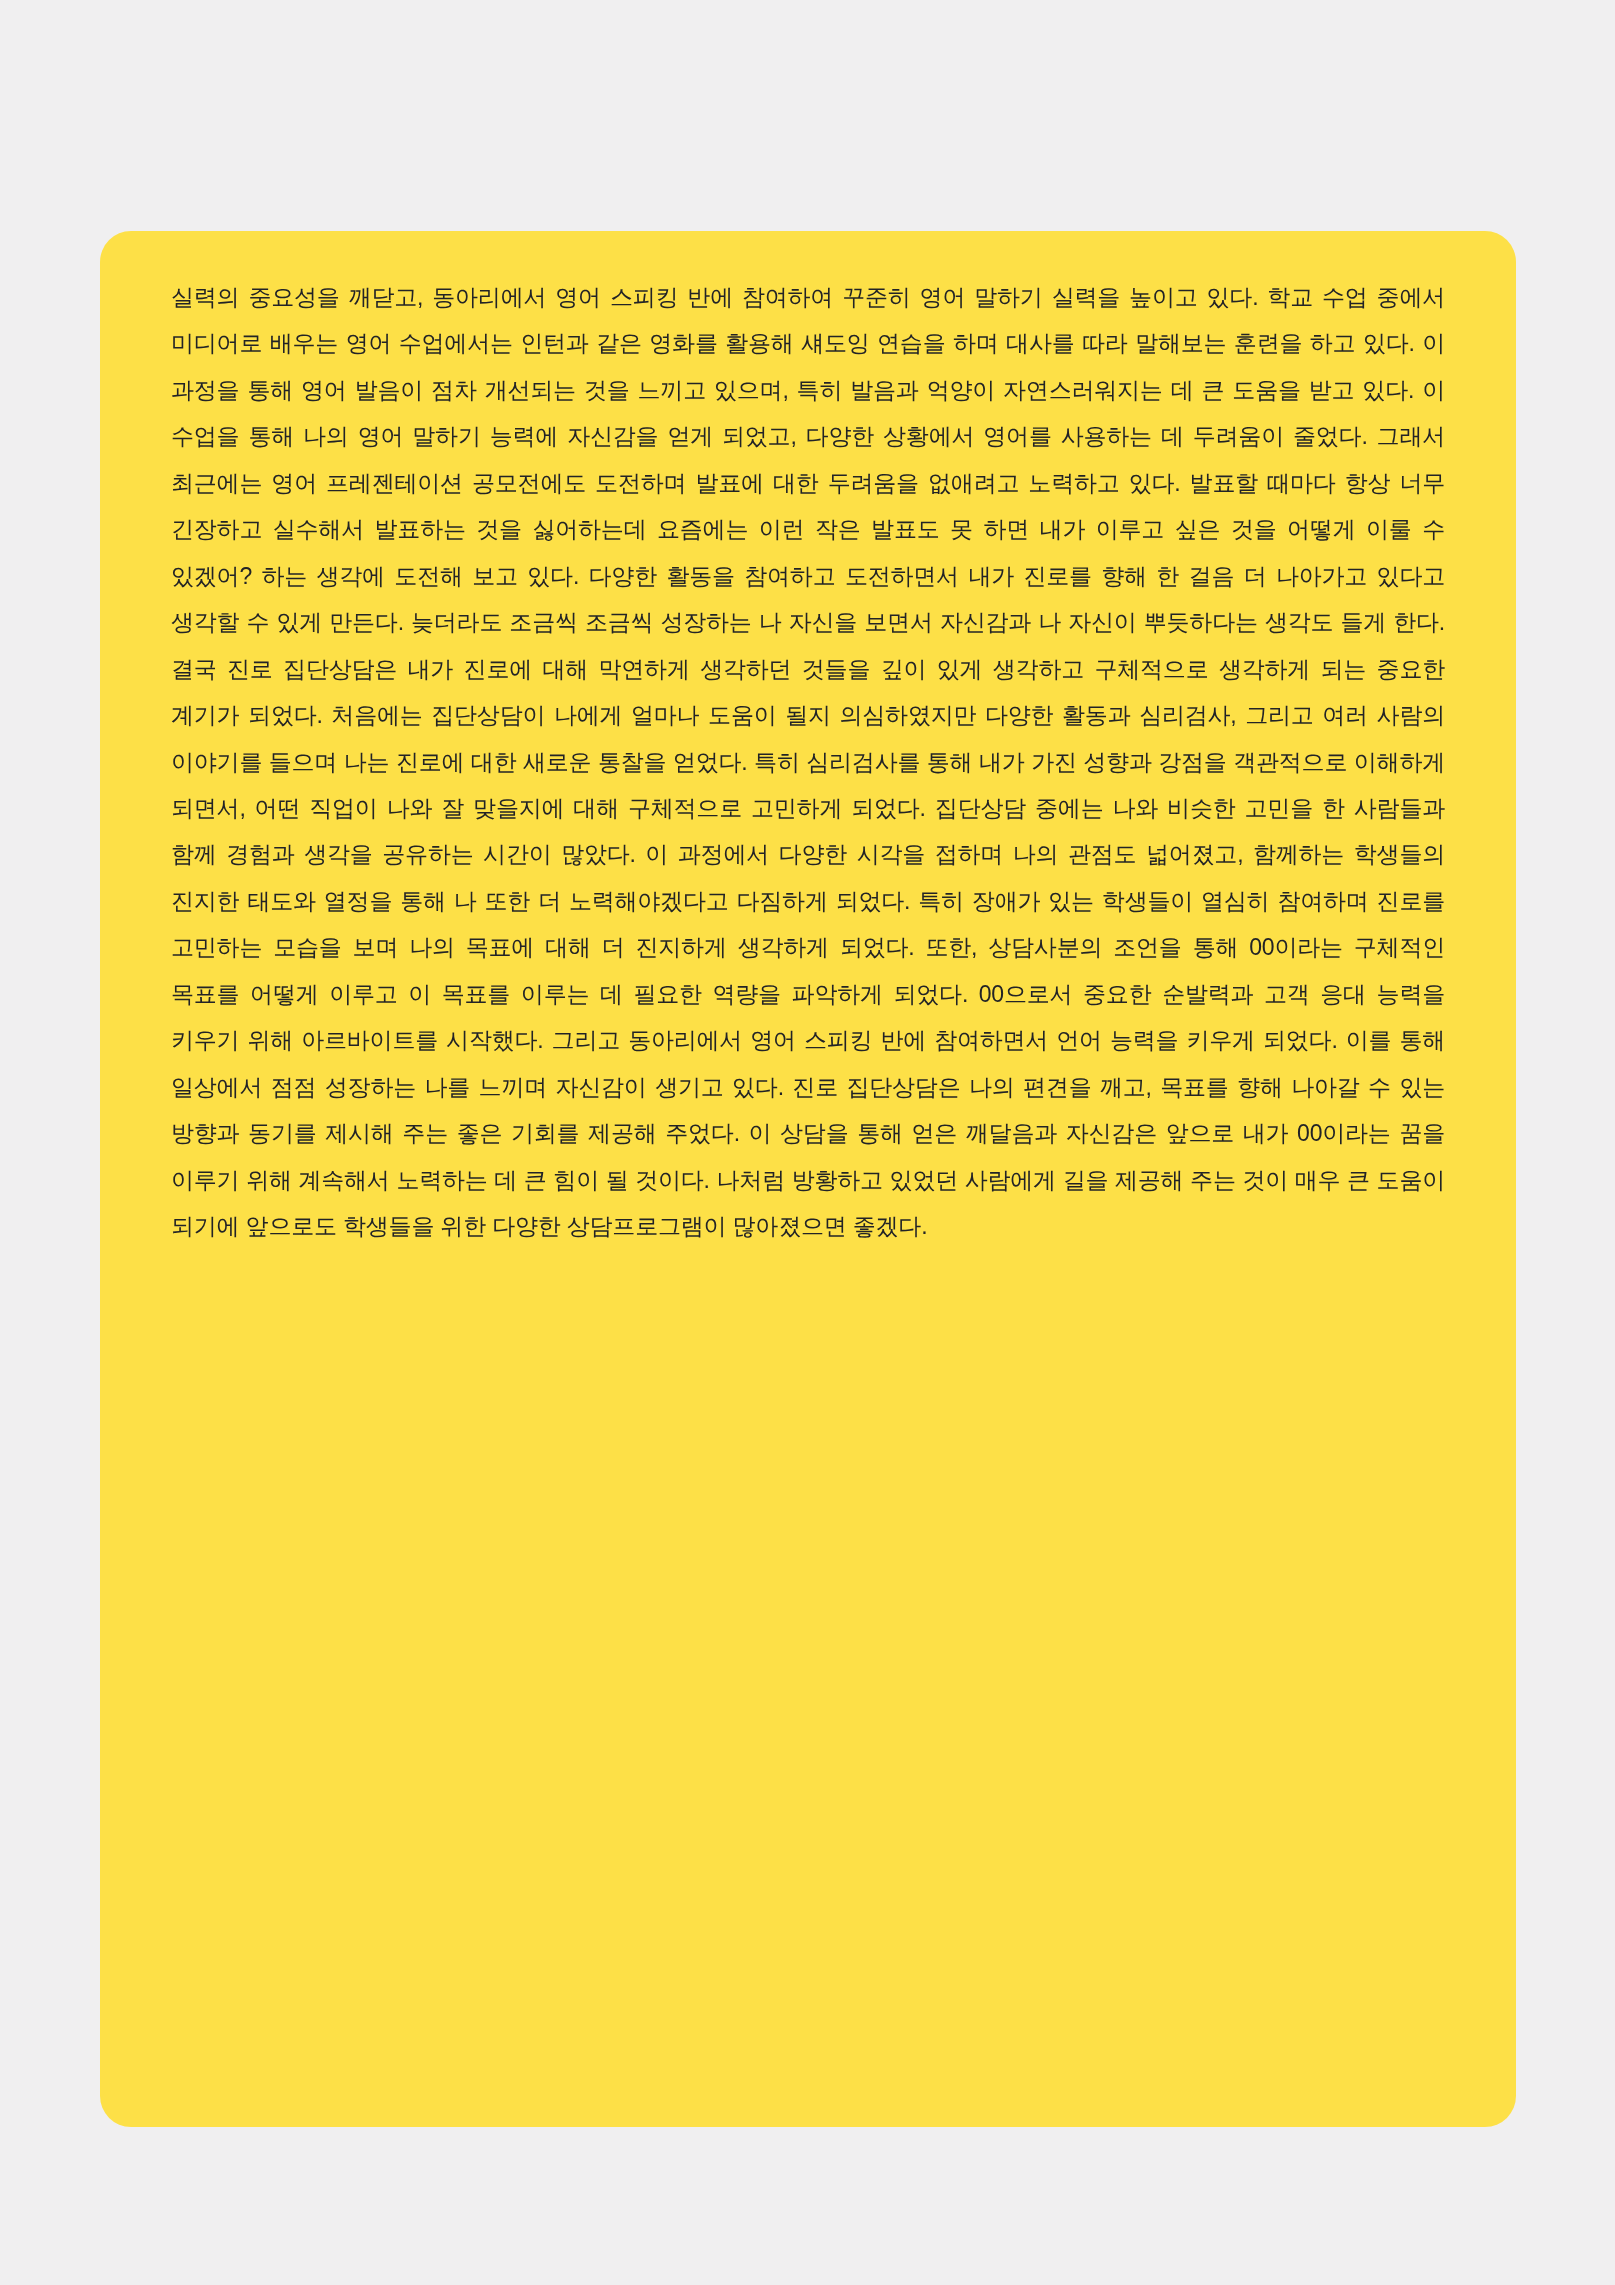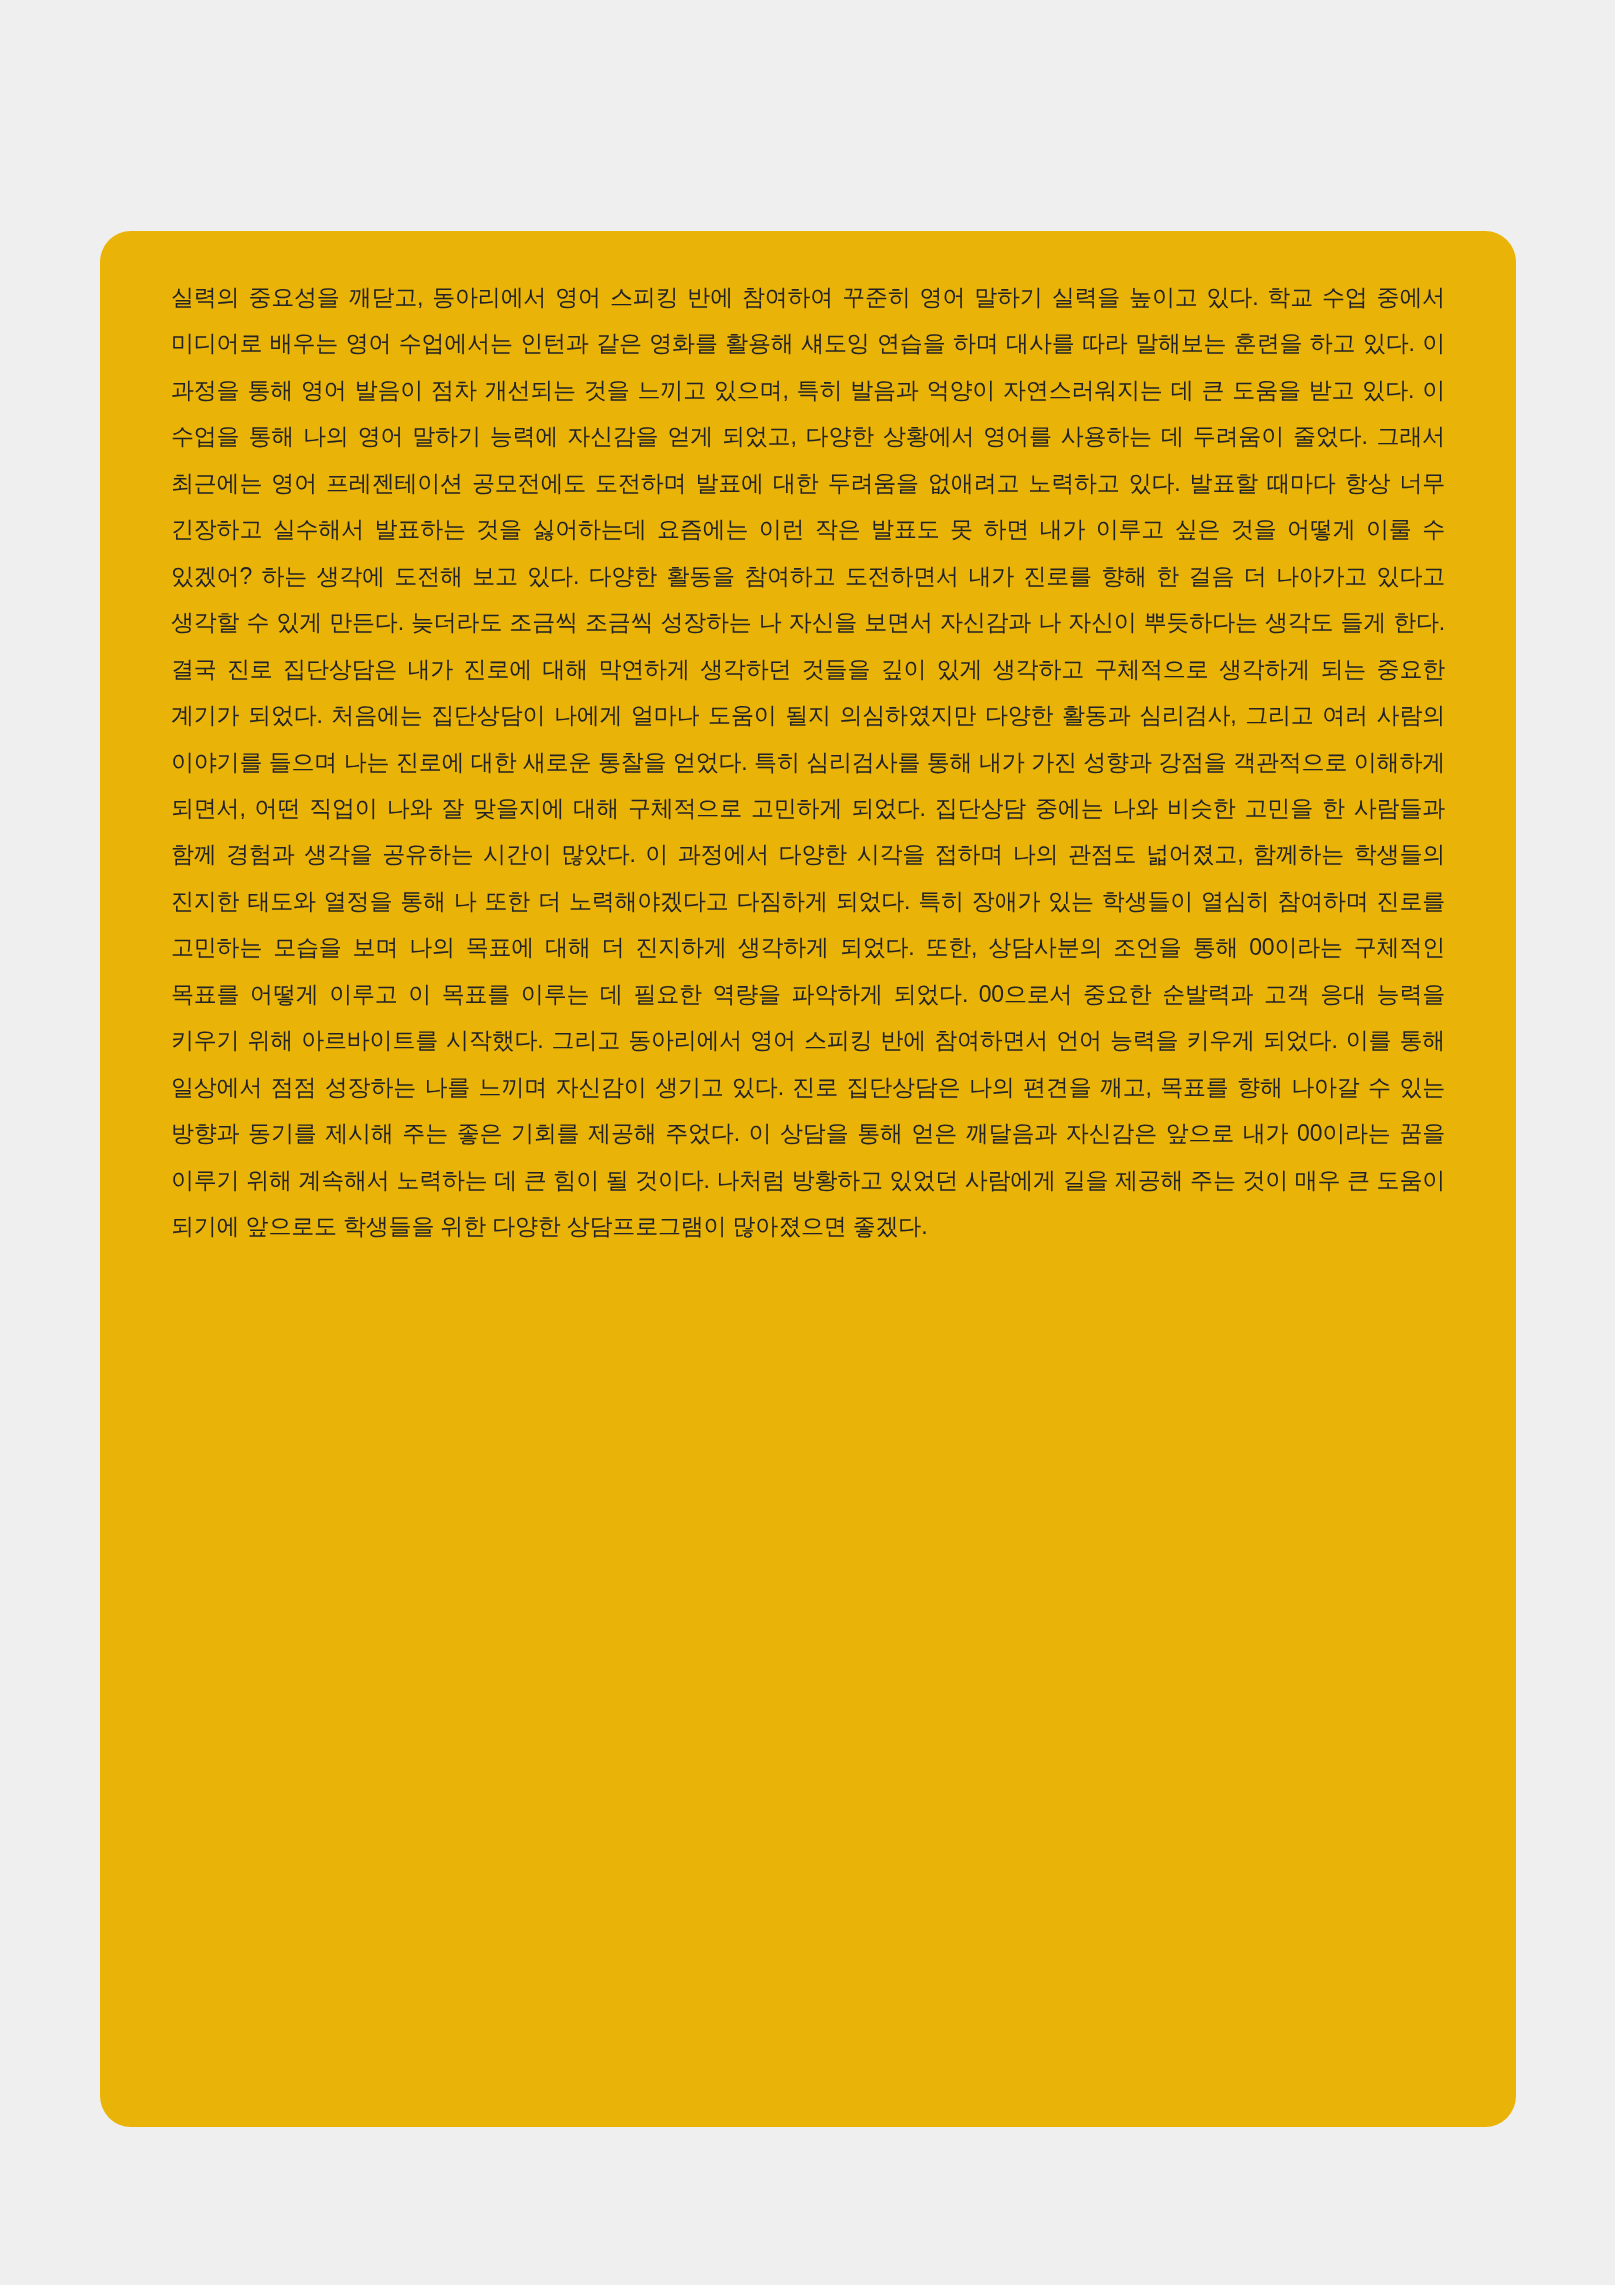--- a/index.html
+++ b/index.html
@@ -20,21 +20,21 @@
     height: 2285px;
     padding: 231px 100px 158px 100px;
     display: flex;
     justify-content: center;
   }
 
   .document-sheet {
     box-sizing: border-box;
     width: 1417px;
     height: 1896px;
-    background: #eab308;
+    background: #fde047;
     border-radius: 31px;
     padding: 43px 71px 54px 71px;
     overflow: hidden;
   }
 
   .document-body {
     font-size: 23px;
     line-height: 2.02;
     color: #222326;
     text-align: justify;

